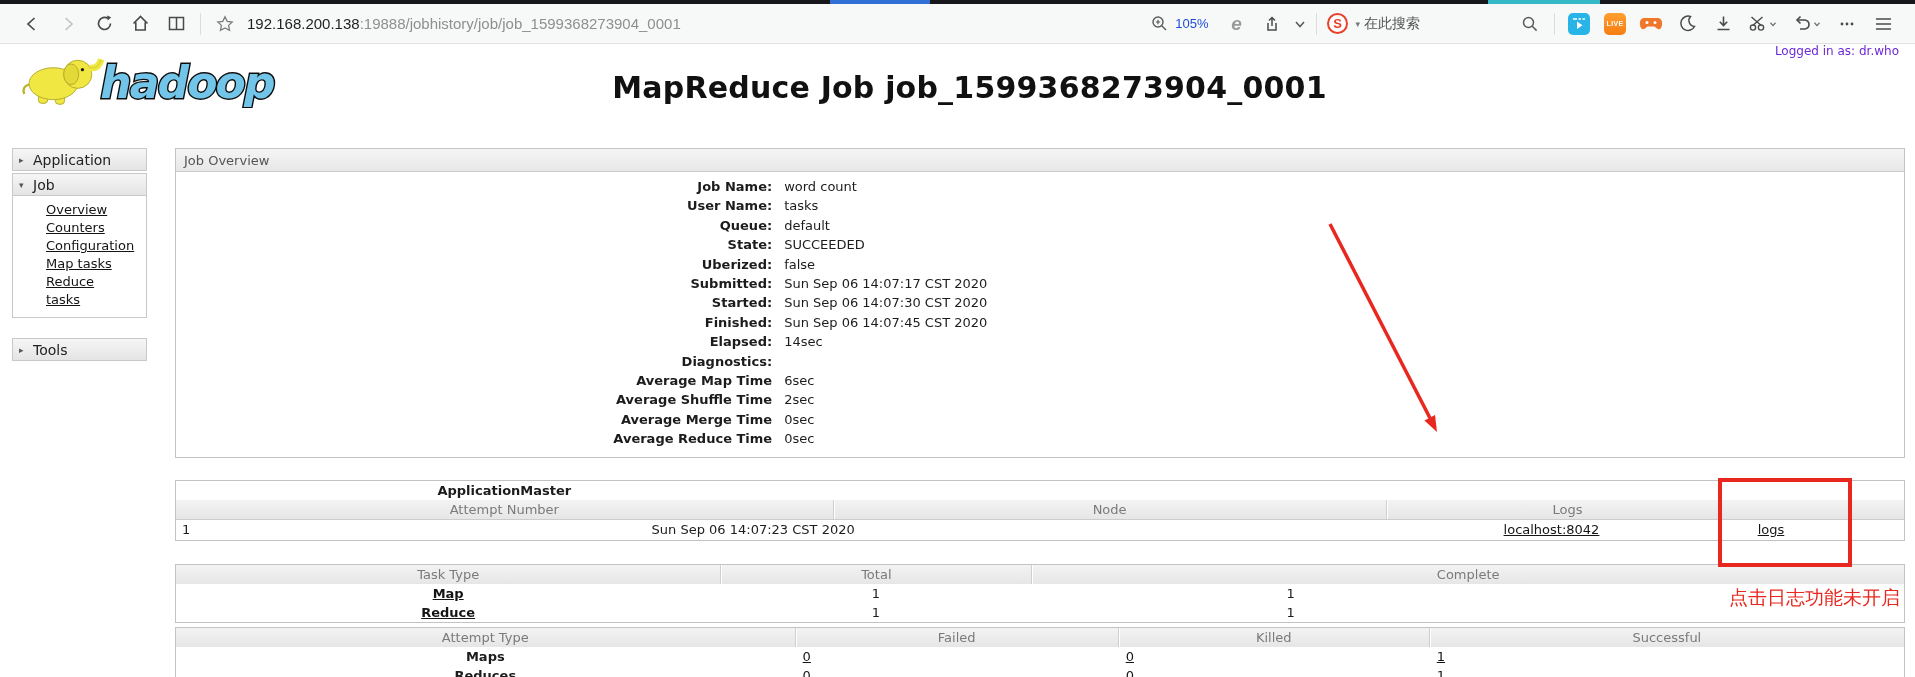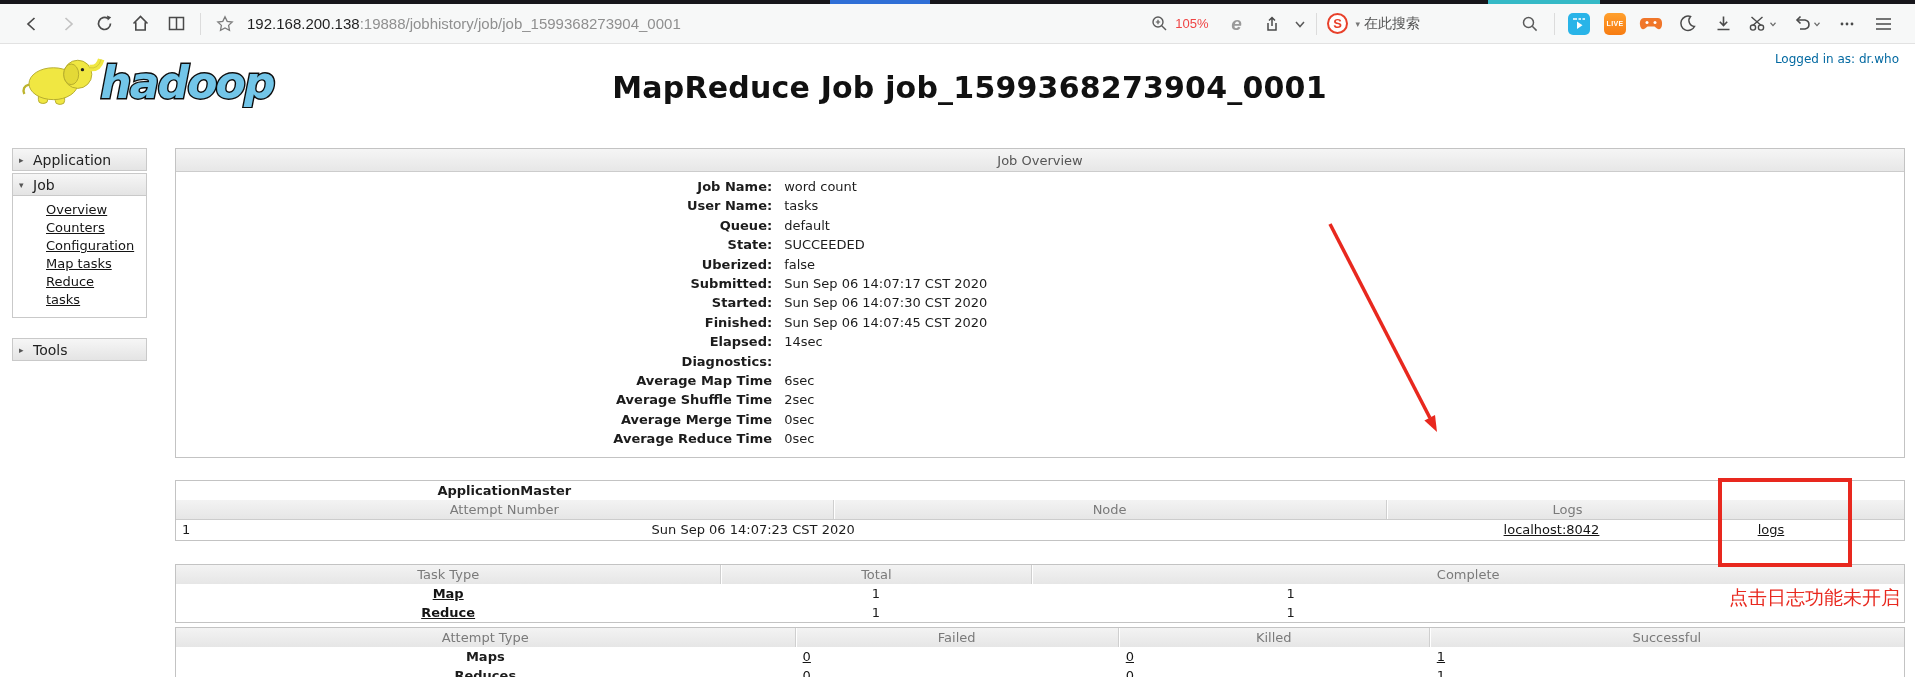--- a/index.html
+++ b/index.html
@@ -8,50 +8,50 @@
   .tabstrip .accent{position:absolute;top:0;height:4px}
   
   .toolbar{height:40px;background:#f7f8f8;border-bottom:1px solid #e2e2e2;display:flex;align-items:center;
     padding:0 14px;box-sizing:border-box;font-family:"Liberation Sans",sans-serif}
   .tbtn{width:36px;height:32px;display:flex;align-items:center;justify-content:center;flex:0 0 auto}
   .tbtn svg{display:block}
   .sep{width:1px;height:22px;background:#dcdcdc;margin:0 6px;flex:0 0 auto}
   .url{flex:1;display:flex;align-items:center;font-size:15px;white-space:nowrap;overflow:hidden;margin-left:4px}
   .url .host{color:#1f1f1f}
   .url .path{color:#8f8f8f}
-  .zoomlvl{color:#ef4444;font-size:13px;margin:0 10px 0 4px}
+  .zoomlvl{color:#1d4ed8;font-size:13px;margin:0 10px 0 4px}
   .ie{font-style:italic;font-weight:bold;color:#9a9a9a;font-size:19px;line-height:1}
   .sogou{width:21px;height:21px;border-radius:50%;border:2px solid #e8402a;color:#e8402a;font-weight:bold;
     font-size:13px;display:flex;align-items:center;justify-content:center;background:#fff;box-sizing:border-box}
   .caret{color:#777;font-size:9px;margin:0 4px}
   .searchtxt{color:#555;font-size:14px}
   .spacer{width:92px;flex:0 0 auto}
   .sq{width:22px;height:22px;border-radius:5px;display:flex;align-items:center;justify-content:center;flex:0 0 auto}
   .sq.video{background:#29b4e8}
   .sq.live{background:linear-gradient(#ffa02e,#f77c12);color:#fff;font-size:7px;font-weight:bold;letter-spacing:.3px}
   
   .page{position:relative;width:1915px;height:633px;background:#fff;color:#1c1c1c}
-  .loggedin{position:absolute;top:8px;right:16px;font-size:12px;color:#0369a1}
+  .loggedin{position:absolute;top:0;right:16px;font-size:12px;color:#6d28d9}
   .logo{position:absolute;left:14px;top:6px}
   h1.title{position:absolute;top:26px;left:12px;width:100%;text-align:center;margin:0;
     font-size:30px;font-weight:bold;color:#111;letter-spacing:.2px}
   
   .side{position:absolute;left:12px;top:104px;width:135px;font-size:13px}
   .side-h{height:21px;border:1px solid #c9c9c9;background:linear-gradient(#f6f6f6,#e4e4e4);
     display:flex;align-items:center;padding-left:6px;color:#222;font-size:14px;cursor:pointer}
   .side-h .tri{font-size:9px;color:#555;margin-right:6px;width:8px}
   .side-items{border:1px solid #c9c9c9;border-top:none;padding:5px 14px 8px 0;background:#fff}
   .side-items a{display:block;margin-left:33px;line-height:18px;color:#141414}
   .tools{margin-top:20px}
   a{color:#151515;text-decoration:underline}
   
   .content{position:absolute;left:175px;right:10px;top:104px}
   .sec{border:1px solid #c3c3c3;background:#fff}
   .bar{height:22px;background:linear-gradient(#f5f5f5,#e7e7e7);border-bottom:1px solid #ccc;
-    display:flex;align-items:center;justify-content:center;padding:0 8px;color:#555;font-size:13px}
+    display:flex;align-items:center;justify-content:flex-start;padding:0 8px;color:#555;font-size:13px}
   .ovbody{padding:5px 0 8px 0}
   .ov-row{display:flex;line-height:19.4px;font-size:13px}
   .ov-label{width:34.5%;text-align:right;font-weight:bold}
   .ov-value{flex:1;padding-left:12px}
   .thead{display:grid;height:19px;background:linear-gradient(#f3f3f3,#e6e6e6);color:#7a7a7a;font-size:13px}
   .thead .hc{display:flex;align-items:center;justify-content:center;border-left:1px solid #cfcfcf;
     box-shadow:inset 1px 0 #fff;overflow:hidden}
   .thead .hc:first-child{border-left:none;box-shadow:none}
   .am-title{display:grid;grid-template-columns:38% 62%;height:19px;font-size:13px}
   .am-title b{display:flex;align-items:center;justify-content:center}

